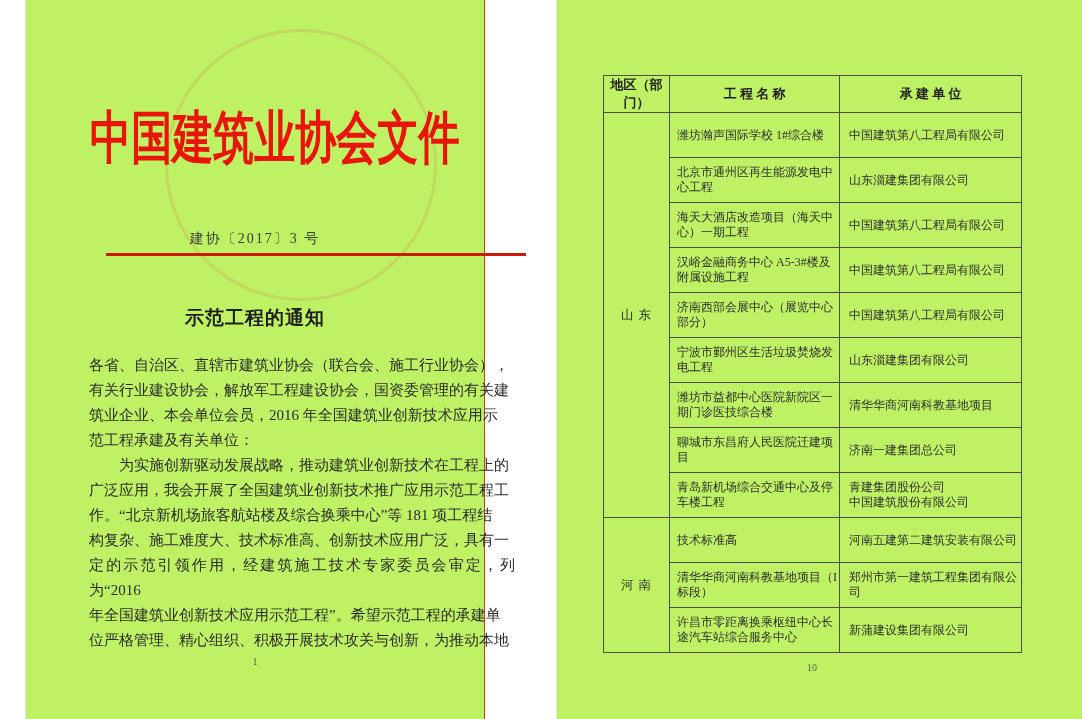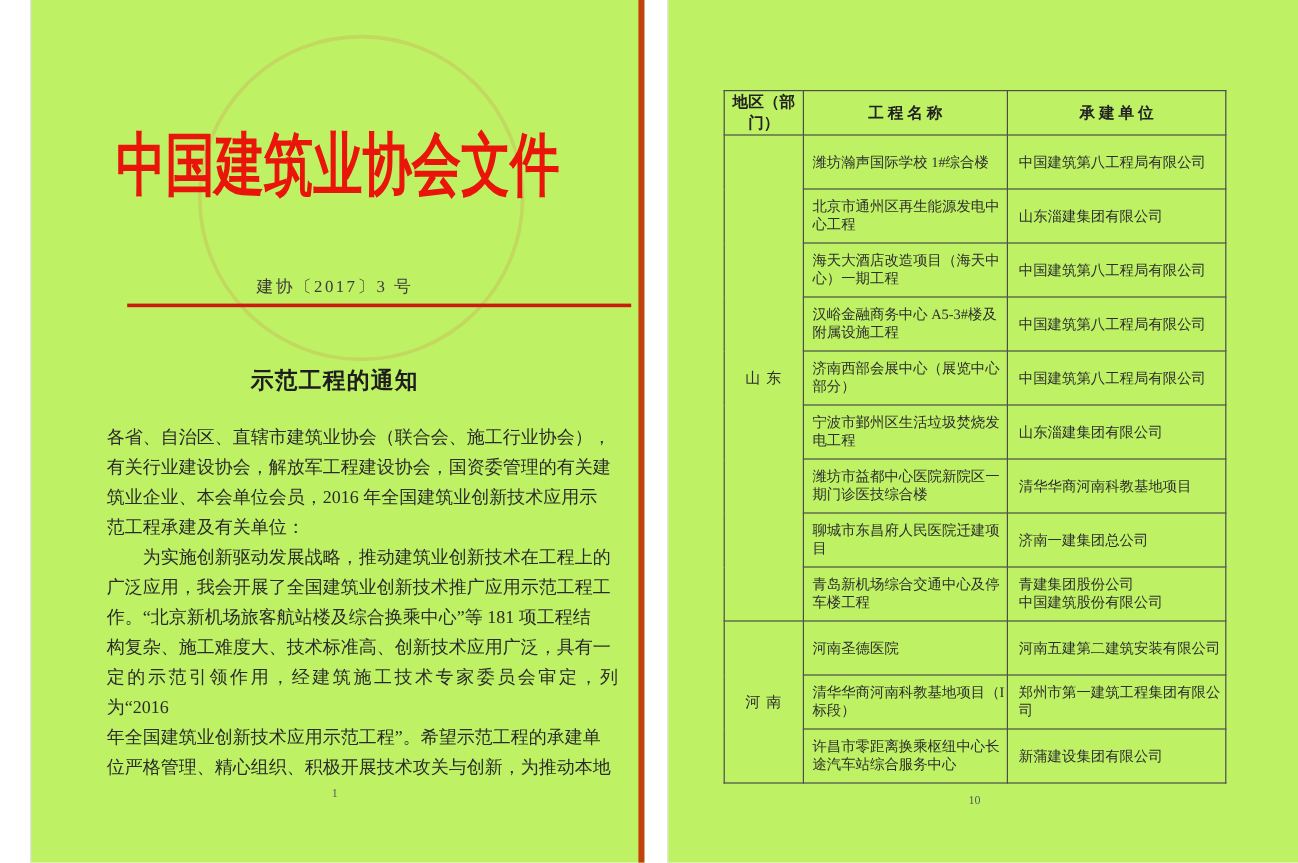--- a/index.html
+++ b/index.html
@@ -8,23 +8,23 @@
     position:relative;
     background:#ffffff;
     font-family:"Liberation Serif","DejaVu Serif",serif;
     overflow:hidden;
   }
   .page {
     position:absolute; top:0; bottom:0;
     background:#bef264;
   }
   .page-left {
-    left:25px; width:512px;
+    left:25px; width:460px;
     border-left:1px solid #e2e2e6;
-    border-right:5px solid #c2410c;
+    border-right:1px solid #c2410c;
     text-decoration:underline;
   }
   .page-right {
     left:556px; right:0;
     border-left:1px solid #e8e8eb;
   }
 
   
   .seal-arc {
     position:absolute; left:139px; top:29px;
@@ -183,21 +183,21 @@
           <td class="project-cell">聊城市东昌府人民医院迁建项目</td>
           <td class="unit-cell">济南一建集团总公司</td>
         </tr>
         <tr>
           <td class="project-cell">青岛新机场综合交通中心及停车楼工程</td>
           <td class="unit-cell">青建集团股份公司
 中国建筑股份有限公司</td>
         </tr>
         <tr>
           <td class="region-cell" rowspan="3">河 南</td>
-          <td class="project-cell">河南圣德医院</td>
+          <td class="project-cell">技术标准高</td>
           <td class="unit-cell">河南五建第二建筑安装有限公司</td>
         </tr>
         <tr>
           <td class="project-cell">清华华商河南科教基地项目（I标段）</td>
           <td class="unit-cell">郑州市第一建筑工程集团有限公司</td>
         </tr>
         <tr>
           <td class="project-cell">许昌市零距离换乘枢纽中心长途汽车站综合服务中心</td>
           <td class="unit-cell">新蒲建设集团有限公司</td>
         </tr>

